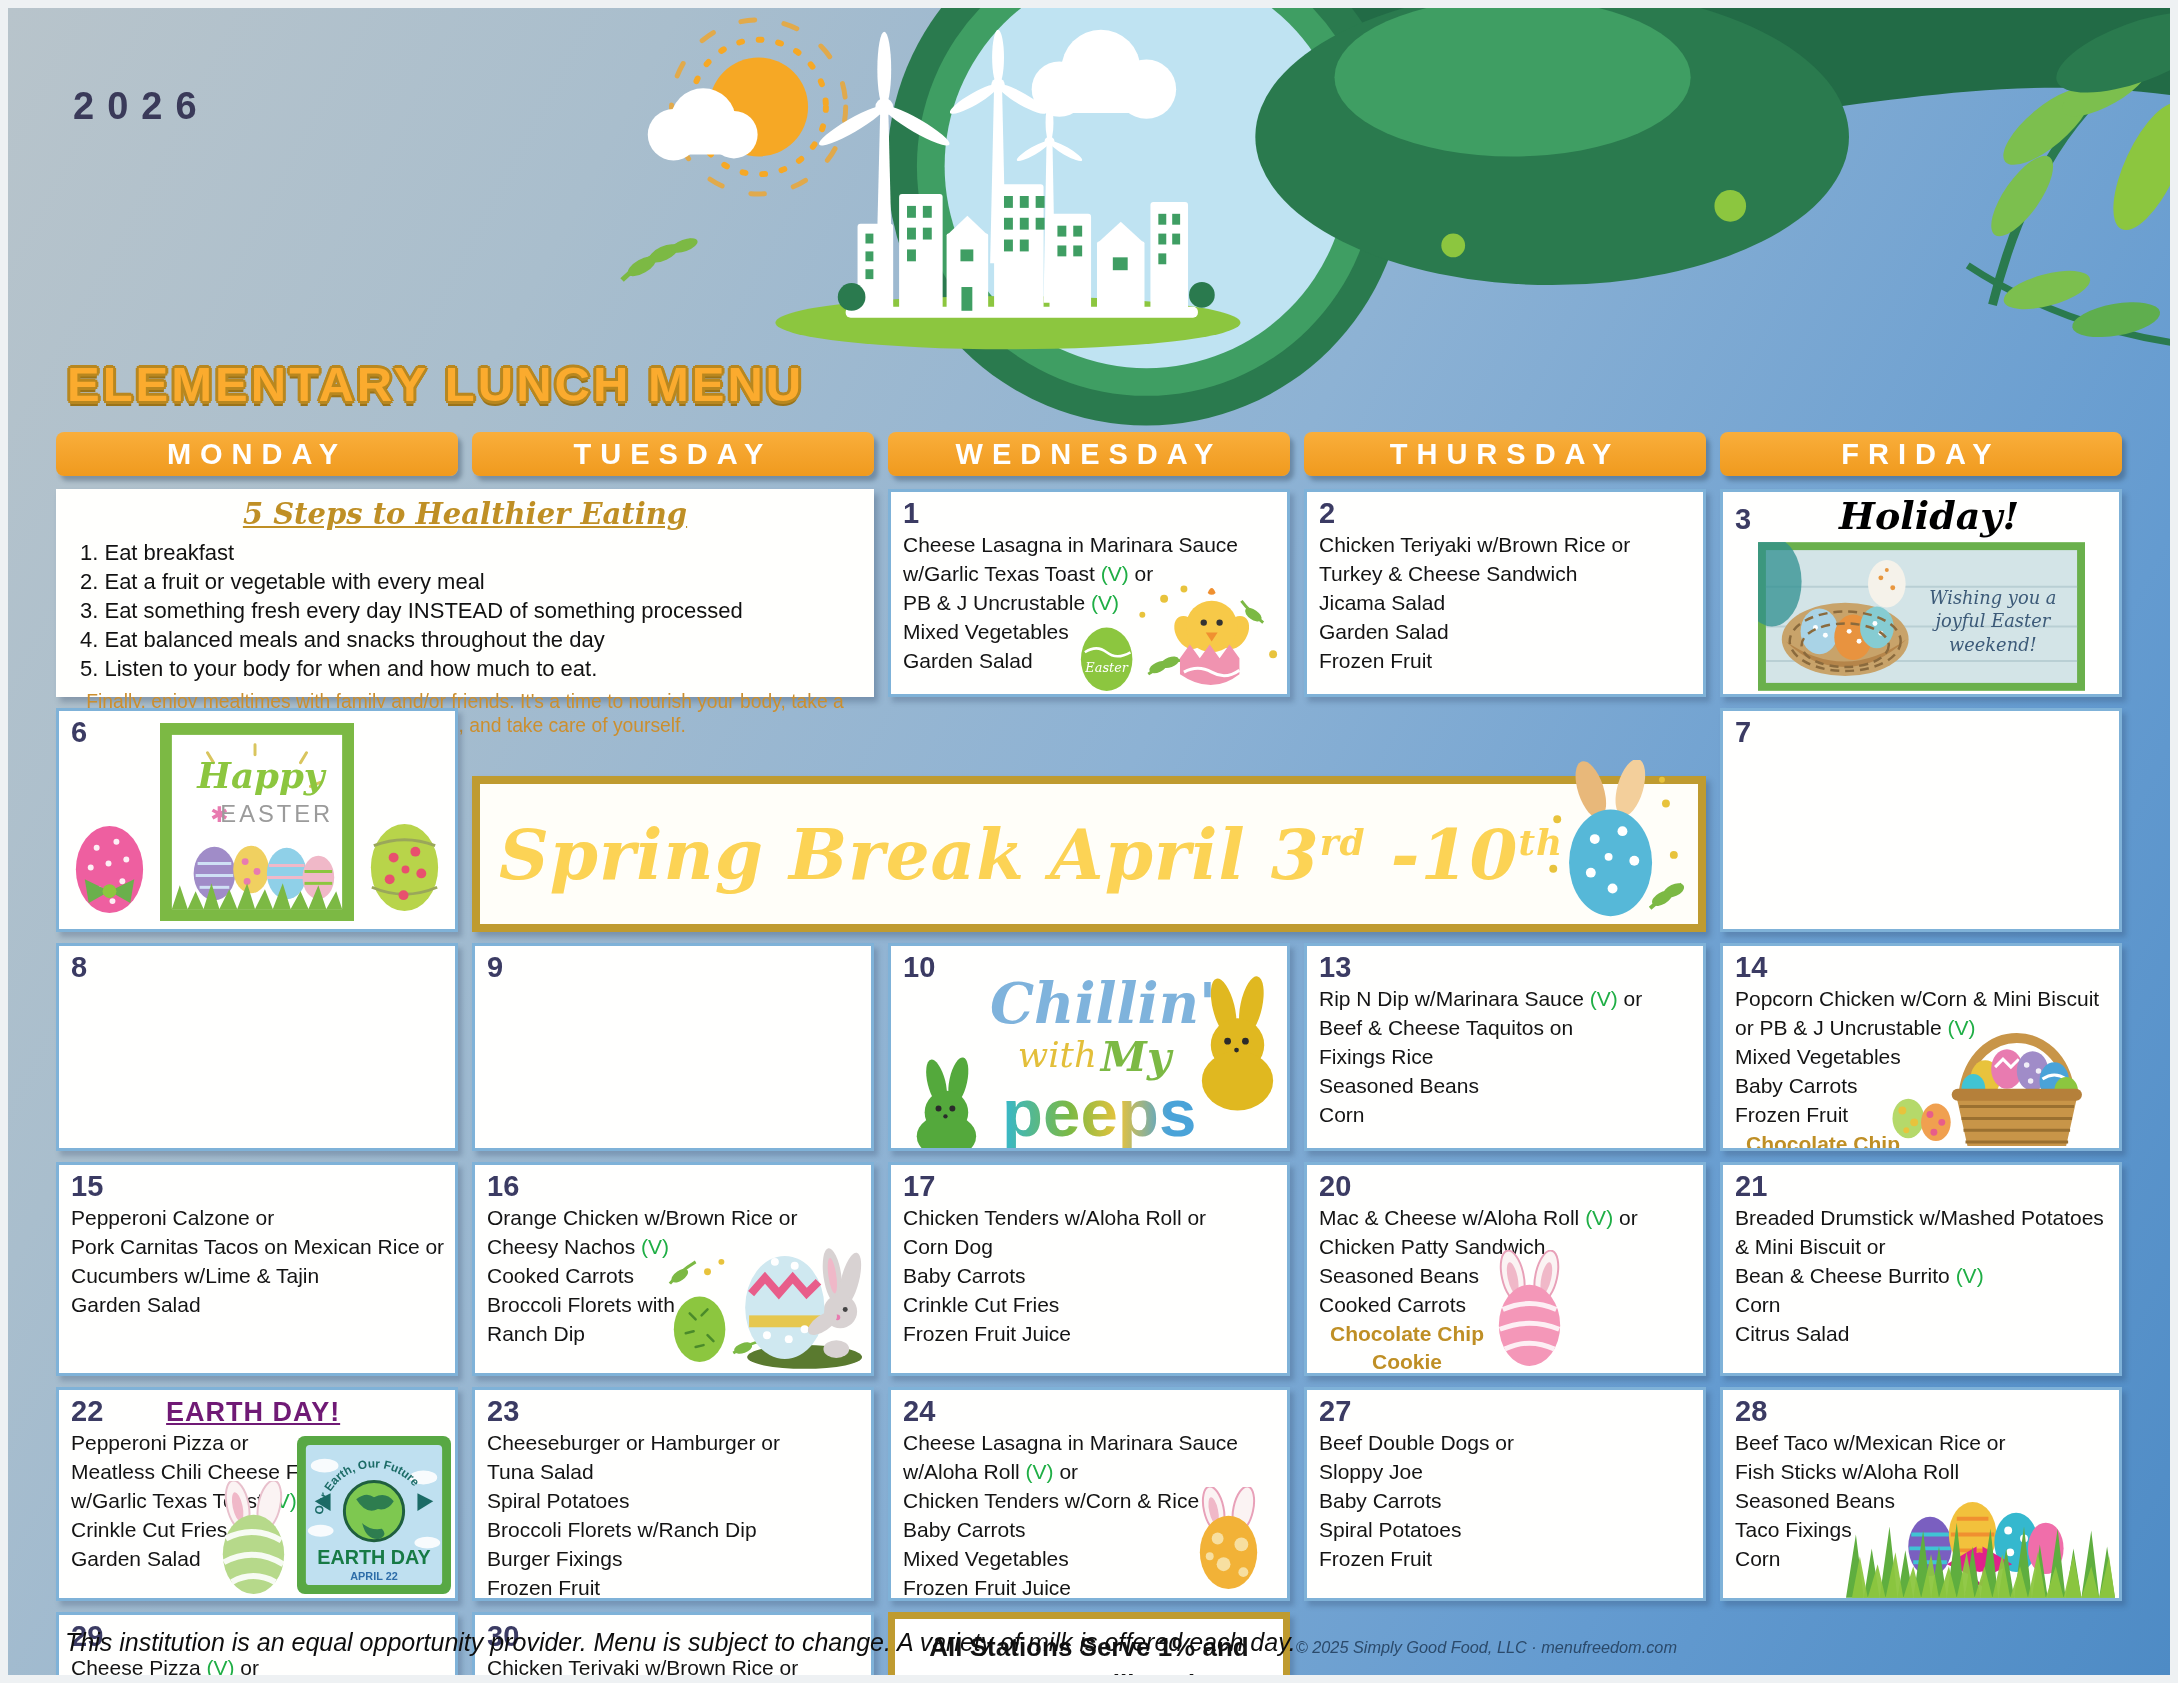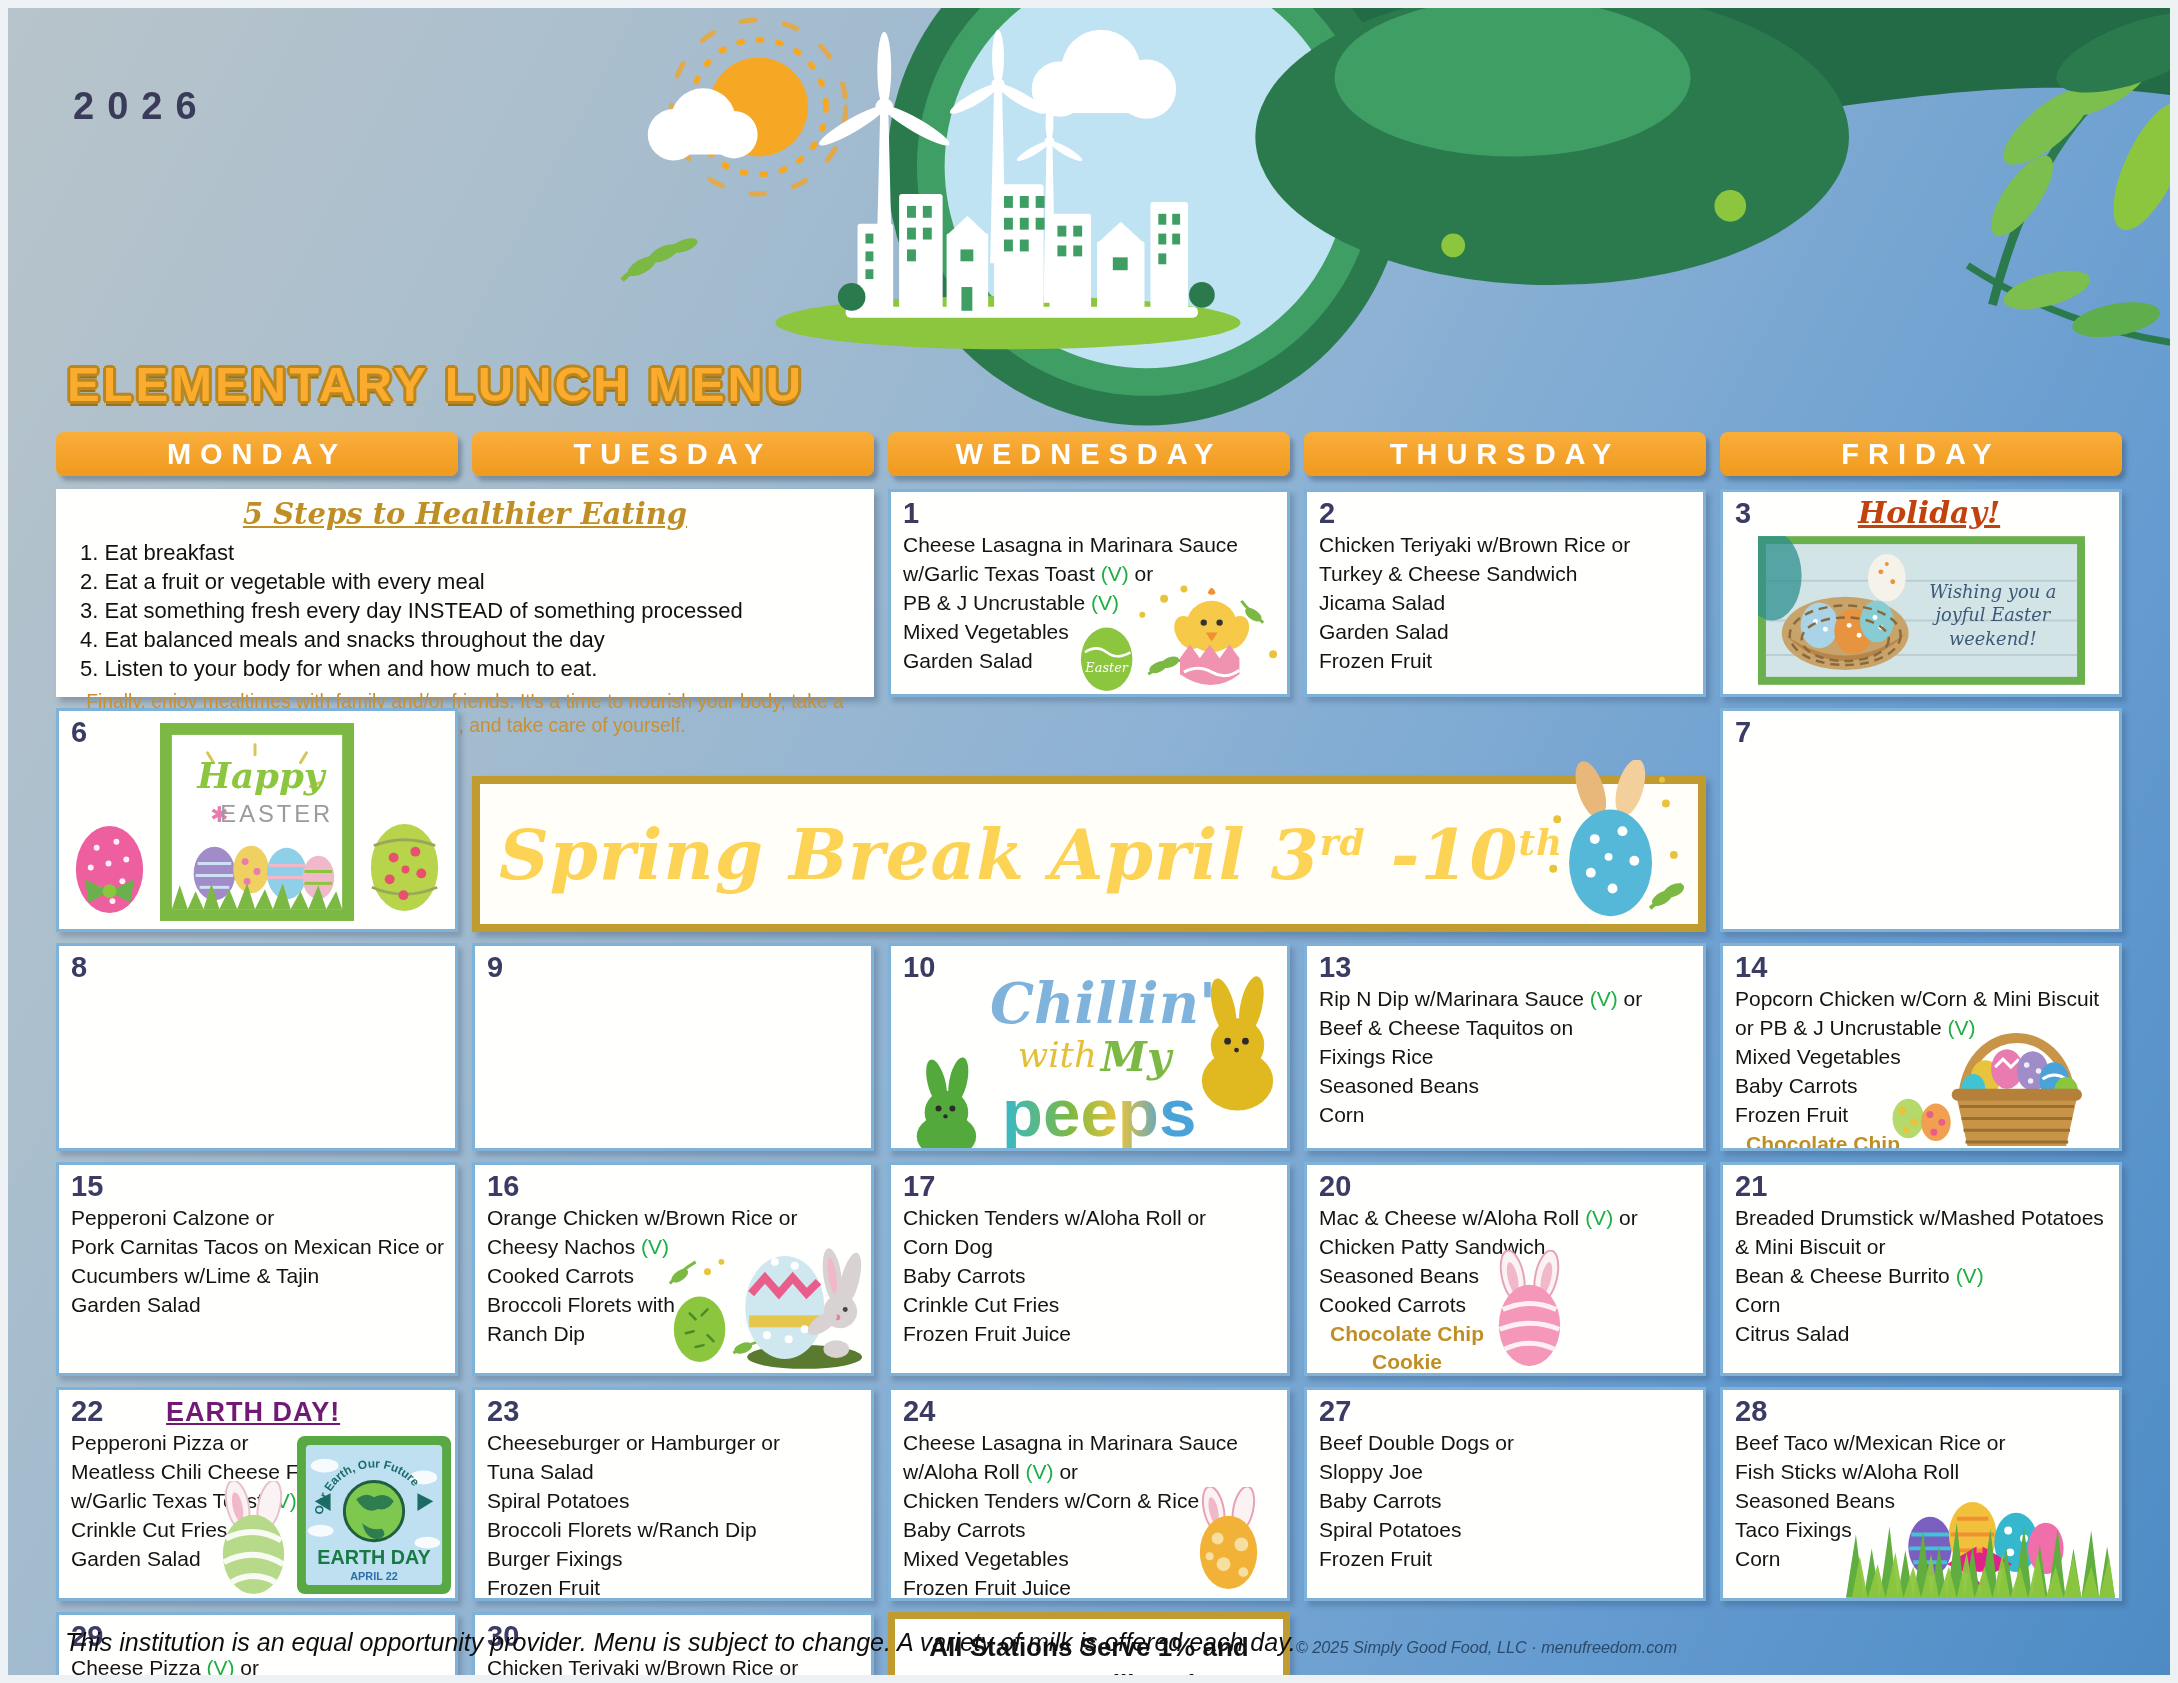--- a/index.html
+++ b/index.html
@@ -46,22 +46,22 @@
     box-shadow:4px 5px 6px rgba(40,60,90,.3);padding:6px 24px;box-sizing:border-box;
   }
   .tips-title{
     text-align:center;font-family:"DejaVu Serif",serif;font-style:italic;font-weight:bold;
     font-size:29px;color:#bf8f25;text-decoration:underline;margin:2px 0 7px 0;
   }
   .tips-step{font-size:22px;color:#121212;line-height:1.32;}
   .tips-note{color:#cc8f2e;text-align:center;font-size:19.3px;line-height:1.25;margin:7px auto 0 auto;max-width:792px;}
 
   .holiday-heading{
-    font-family:"DejaVu Serif",serif;font-style:italic;font-weight:bold;font-size:30px;
-    color:#c2410c;text-decoration:underline;line-height:1;
+    font-family:"DejaVu Serif",serif;font-style:italic;font-weight:bold;font-size:38px;
+    color:#000000;line-height:1;
   }
   .earth-heading{
     font-size:27px;font-weight:bold;color:#701a75;text-decoration:underline;letter-spacing:1px;
     margin-right:40px;
   }
   .banner{
     grid-row:2;grid-column:2 / span 3;align-self:end;height:156px;z-index:5;position:relative;
     border:8px solid #bf9b30;background:#fffef9;box-sizing:border-box;
     box-shadow:4px 5px 6px rgba(40,60,90,.3);display:flex;align-items:center;justify-content:center;
     overflow:visible;padding-right:116px;

